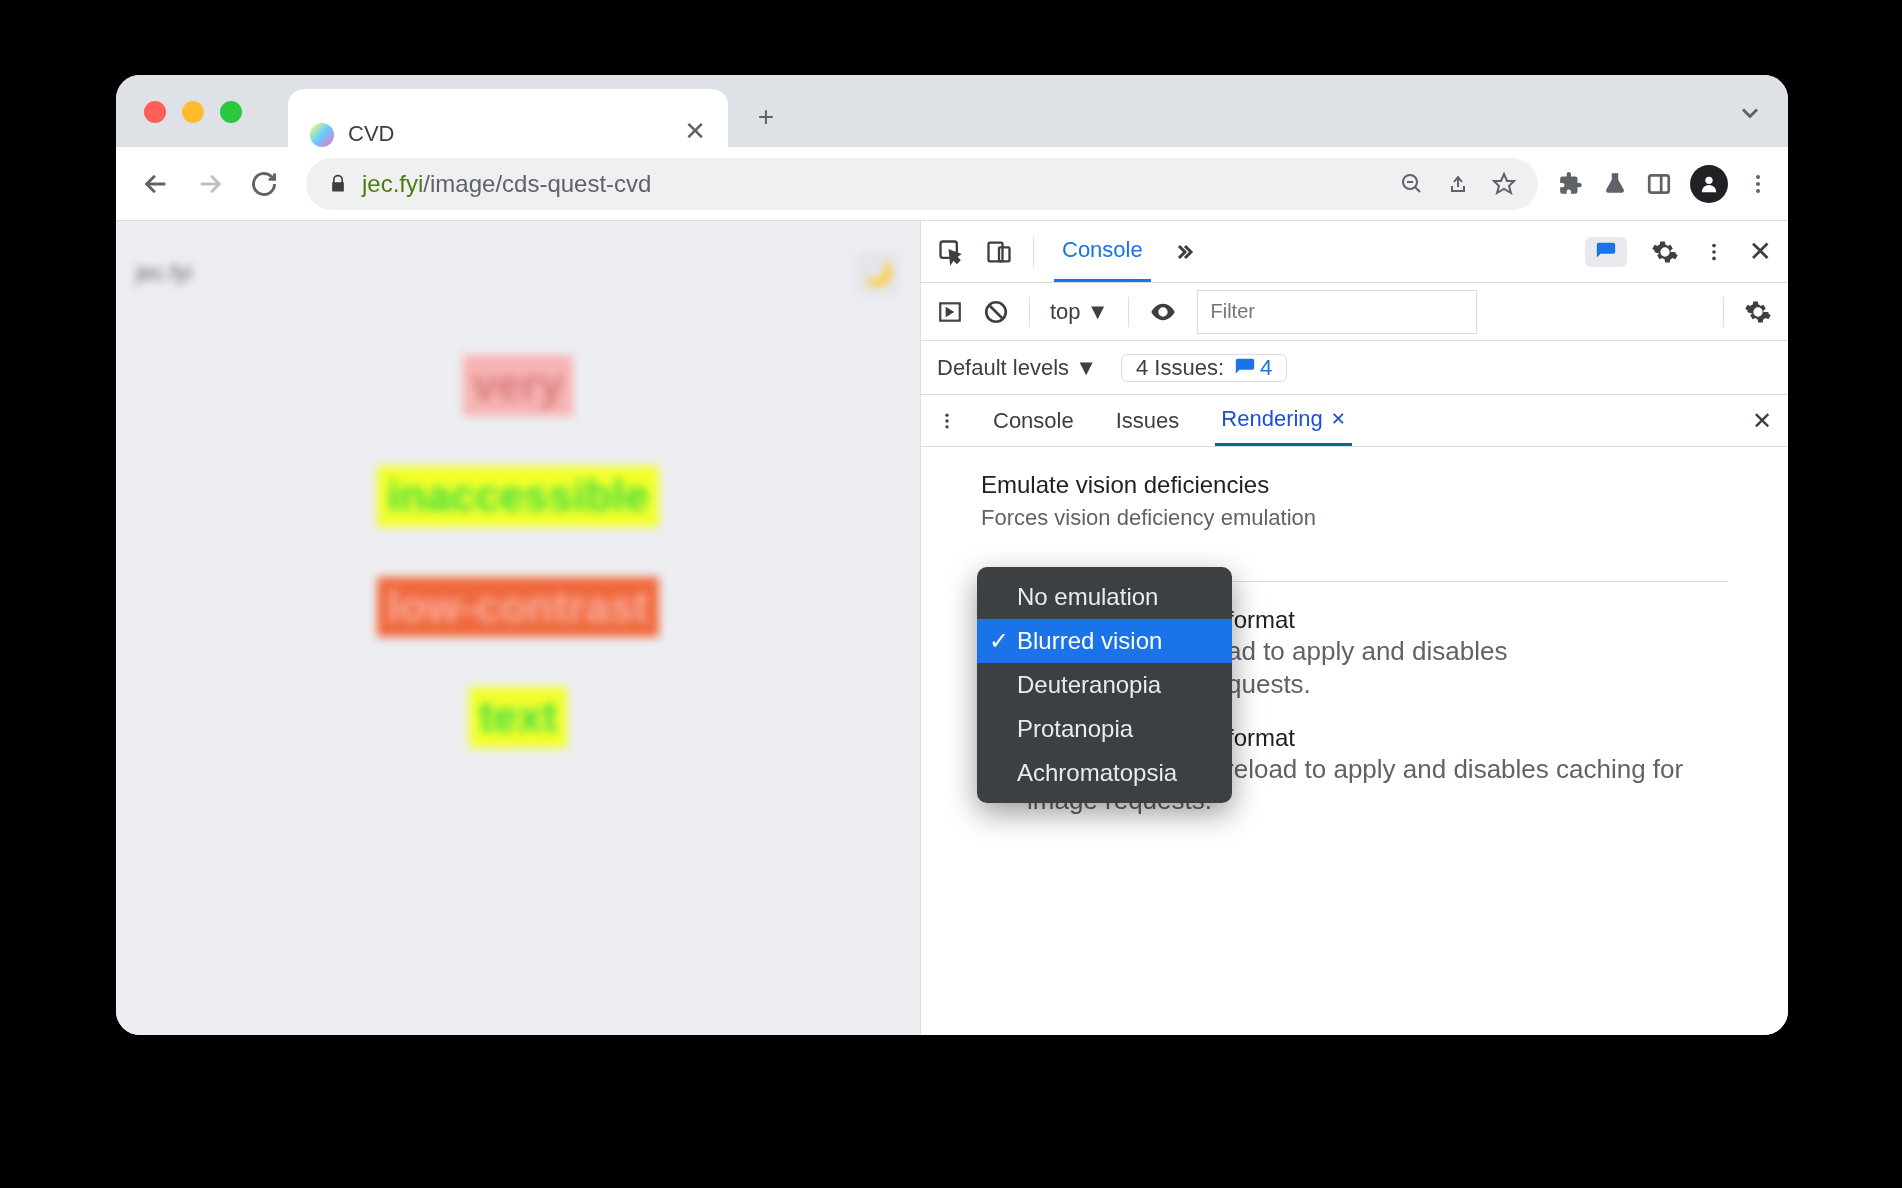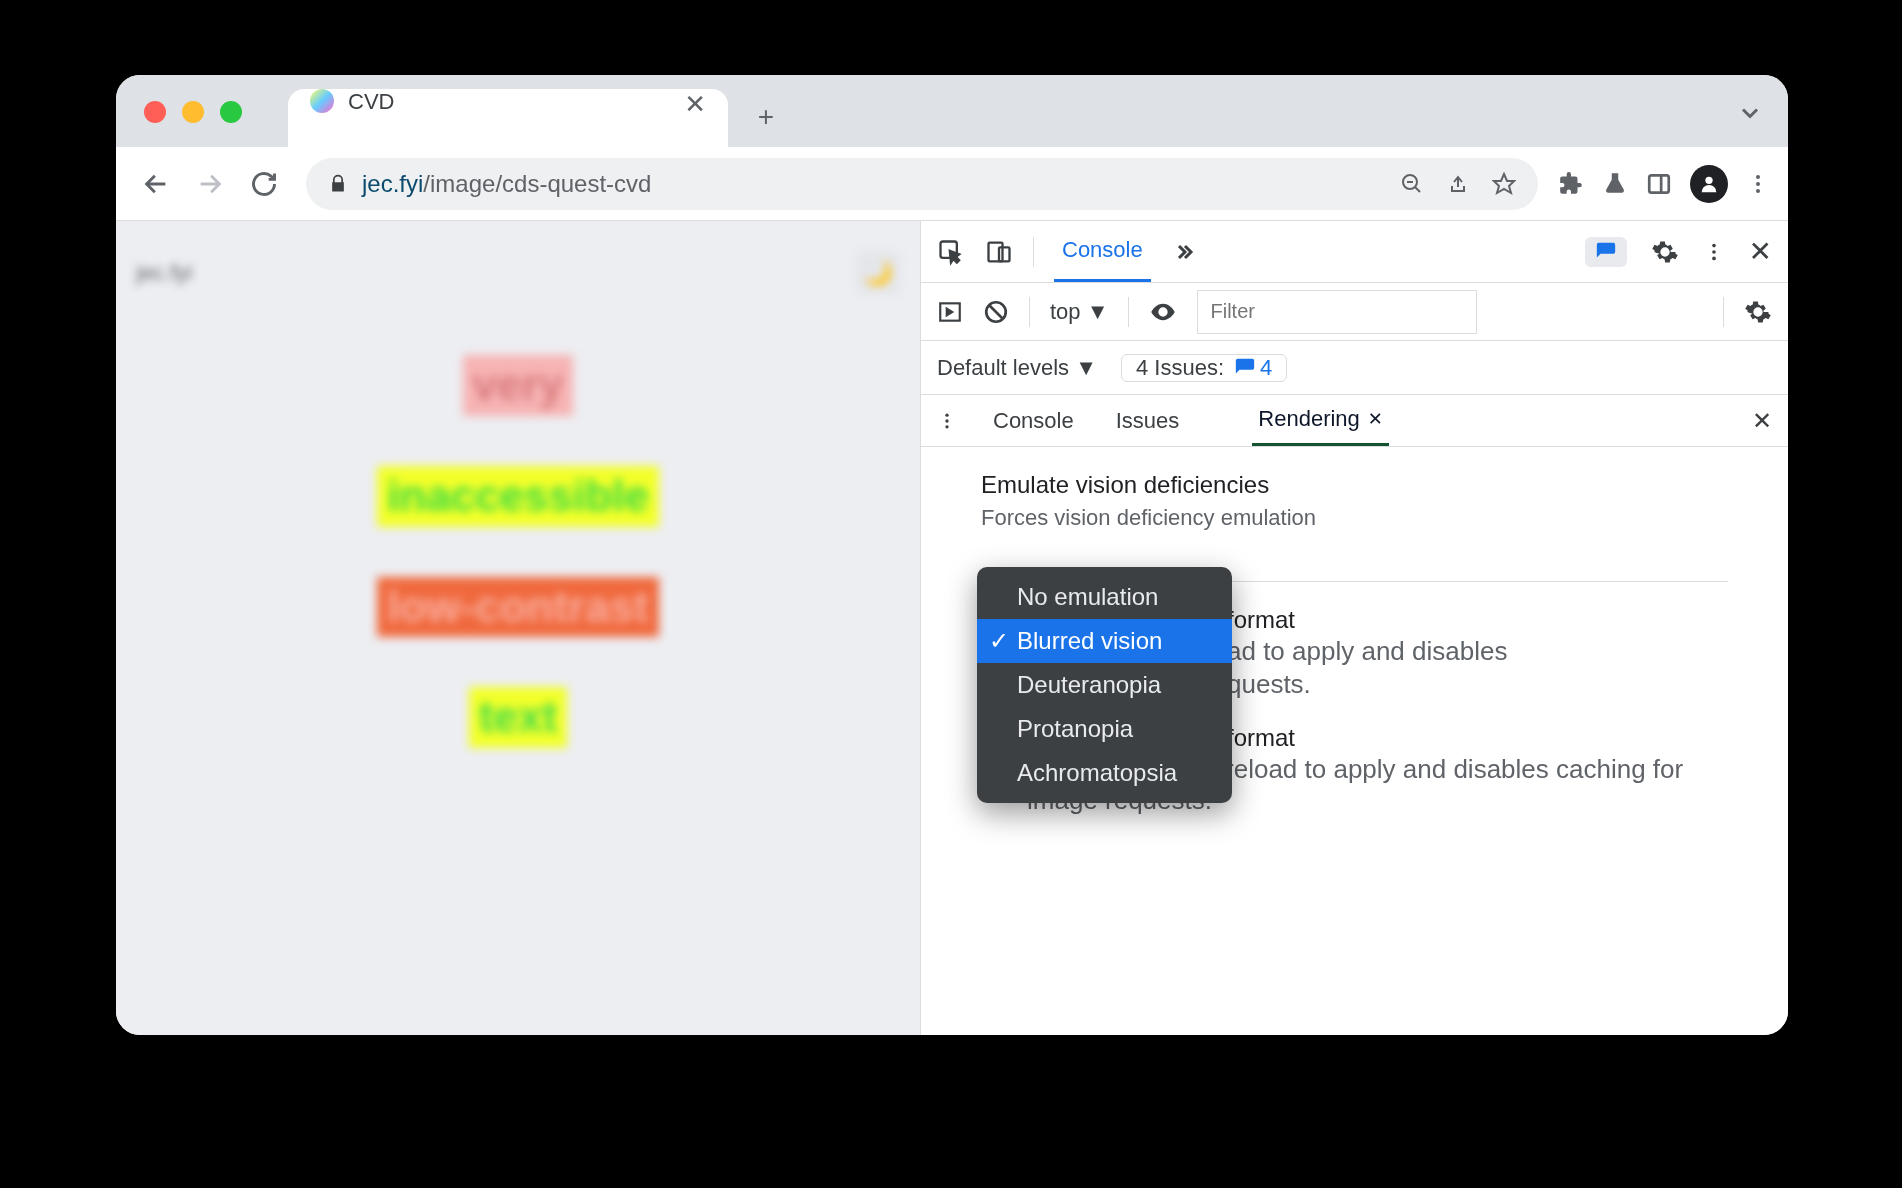--- a/index.html
+++ b/index.html
@@ -4,31 +4,31 @@
 <style>
 * { box-sizing: border-box; margin: 0; padding: 0; }
 body { background: #000; width: 1902px; height: 1188px; font-family: -apple-system, BlinkMacSystemFont, "Segoe UI", Helvetica, Arial, sans-serif; overflow: hidden; }
 .window { position: absolute; left: 116px; top: 75px; width: 1672px; height: 960px; background: #fff; border-radius: 24px; overflow: hidden; box-shadow: 0 30px 80px rgba(0,0,0,0.5); }
 .tabbar { height: 72px; background: #dee1e6; display: flex; align-items: flex-end; position: relative; }
 .traffic { position: absolute; left: 28px; top: 26px; display: flex; gap: 16px; }
 .dot { width: 22px; height: 22px; border-radius: 50%; }
 .dot.red { background: #ff5f57; }
 .dot.yel { background: #febc2e; }
 .dot.grn { background: #28c840; }
-.tab { position: relative; margin-left: 172px; height: 58px; width: 440px; background: #fff; border-radius: 16px 16px 0 0; display: flex; align-items: flex-start; padding: 0 22px; font-size: 22px; color: #3c4043; }
+.tab { position: relative; margin-left: 172px; height: 58px; width: 440px; background: #fff; border-radius: 16px 16px 0 0; display: flex; align-items: flex-end; padding: 0 22px; font-size: 22px; color: #3c4043; }
 .tab .favicon { width: 24px; height: 24px; border-radius: 50%; background: linear-gradient(135deg,#ff6,#6cf,#f6c); margin-right: 14px; }
 .tab .close { margin-left: auto; font-size: 26px; color: #5f6368; cursor: pointer; }
 .newtab { width: 40px; height: 40px; margin-left: 18px; margin-bottom: 10px; display: flex; align-items: center; justify-content: center; font-size: 28px; color: #5f6368; cursor: pointer; }
 .tabmenu { position: absolute; right: 24px; top: 24px; font-size: 22px; color: #5f6368; }
 .toolbar { height: 74px; background: #fff; border-bottom: 1px solid #dadce0; display: flex; align-items: center; padding: 0 18px; gap: 10px; }
 .navbtn { width: 44px; height: 44px; display: flex; align-items: center; justify-content: center; color: #5f6368; cursor: pointer; }
 .navbtn.disabled { color: #bdc1c6; }
 .addressbar { flex: 1; height: 52px; background: #eef0f1; border-radius: 26px; display: flex; align-items: center; padding: 0 22px; font-size: 24px; color: #3c4043; gap: 14px; margin: 0 10px; }
 .addressbar .lock { font-size: 20px; }
-.addressbar .domain { color: #0c4a6e; }
+.addressbar .domain { color: #4d7c0f; }
 .addressbar .path { color: #5f6368; }
 .addrright { margin-left: auto; display: flex; gap: 22px; color: #5f6368; }
 .righticons { display: flex; gap: 18px; color: #5f6368; align-items: center; }
 .avatar { width: 38px; height: 38px; background: #202124; border-radius: 50%; display: flex; align-items: center; justify-content: center; color: #fff; }
 .body { display: flex; height: calc(100% - 146px); }
 .page { width: 804px; background: #edeef2; position: relative; padding: 30px 20px; }
 .page-header { display: flex; justify-content: space-between; align-items: center; filter: blur(4px); }
 .page-site { font-size: 22px; color: #5f6368; }
 .mode-toggle { width: 44px; height: 44px; background: #e4e6ea; border-radius: 6px; display: flex; align-items: center; justify-content: center; font-size: 24px; }
 .samples { margin-top: 60px; display: flex; flex-direction: column; align-items: center; gap: 50px; filter: blur(5px); }
@@ -44,21 +44,21 @@
 .dt-tab.active { color: #1a73e8; border-bottom: 3px solid #1a73e8; font-weight: 500; }
 .dt-icons-right { margin-left: auto; display: flex; gap: 24px; align-items: center; }
 .chip { background: #e8eaed; border-radius: 6px; padding: 4px 10px; display: flex; align-items: center; gap: 6px; color: #1a73e8; }
 .dt-second { height: 58px; padding: 0 16px; gap: 20px; }
 .filter-input { width: 280px; height: 44px; border: 1px solid #dadce0; padding: 0 12px; font-size: 20px; color: #5f6368; background: #fff; }
 .dt-third { height: 54px; padding: 0 16px; gap: 24px; }
 .issues { display: flex; align-items: center; gap: 10px; border: 1px solid #dadce0; border-radius: 6px; padding: 0 14px; }
 .issue-badge { color: #1a73e8; display: flex; align-items: center; gap: 4px; }
 .dt-drawer { height: 52px; padding: 0 16px; gap: 30px; }
 .dt-drawer .dtab { padding: 0 6px; height: 100%; display: flex; align-items: center; gap: 8px; }
-.dt-drawer .dtab.active { color: #0f172a; border-bottom: 3px solid #14532d; margin-left: 37px; }
+.dt-drawer .dtab.active { color: #1d4ed8; border-bottom: 3px solid #0369a1; }
 .dt-drawer .closer { margin-left: auto; }
 .dt-content { padding: 24px 60px; position: relative; flex: 1; }
 .section-title { font-size: 24px; color: #202124; margin-bottom: 6px; }
 .section-desc { font-size: 22px; color: #5f6368; margin-bottom: 50px; }
 .section2 { border-top: 1px solid #dadce0; margin-top: 20px; padding-top: 24px; }
 .opt { display: flex; gap: 16px; align-items: flex-start; margin-bottom: 24px; color: #202124; }
 .chk { width: 30px; height: 30px; border: 2px solid #5f6368; border-radius: 7px; margin-top: 4px; flex-shrink: 0; }
 .opt-text .t1 { font-size: 24px; }
 .opt-text .t2 { font-size: 26px; color: #5f6368; margin-top: 2px; }
 .dropdown { position: absolute; left: 56px; top: 120px; background: #3c4043; border-radius: 10px; padding: 8px 0; min-width: 255px; box-shadow: 0 10px 30px rgba(0,0,0,0.4); z-index: 10; }

